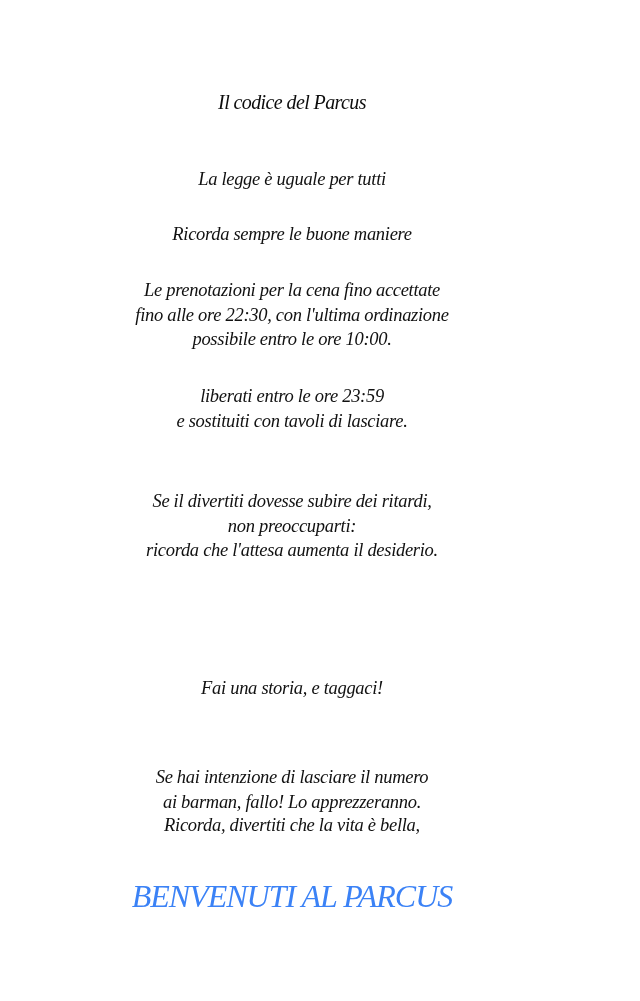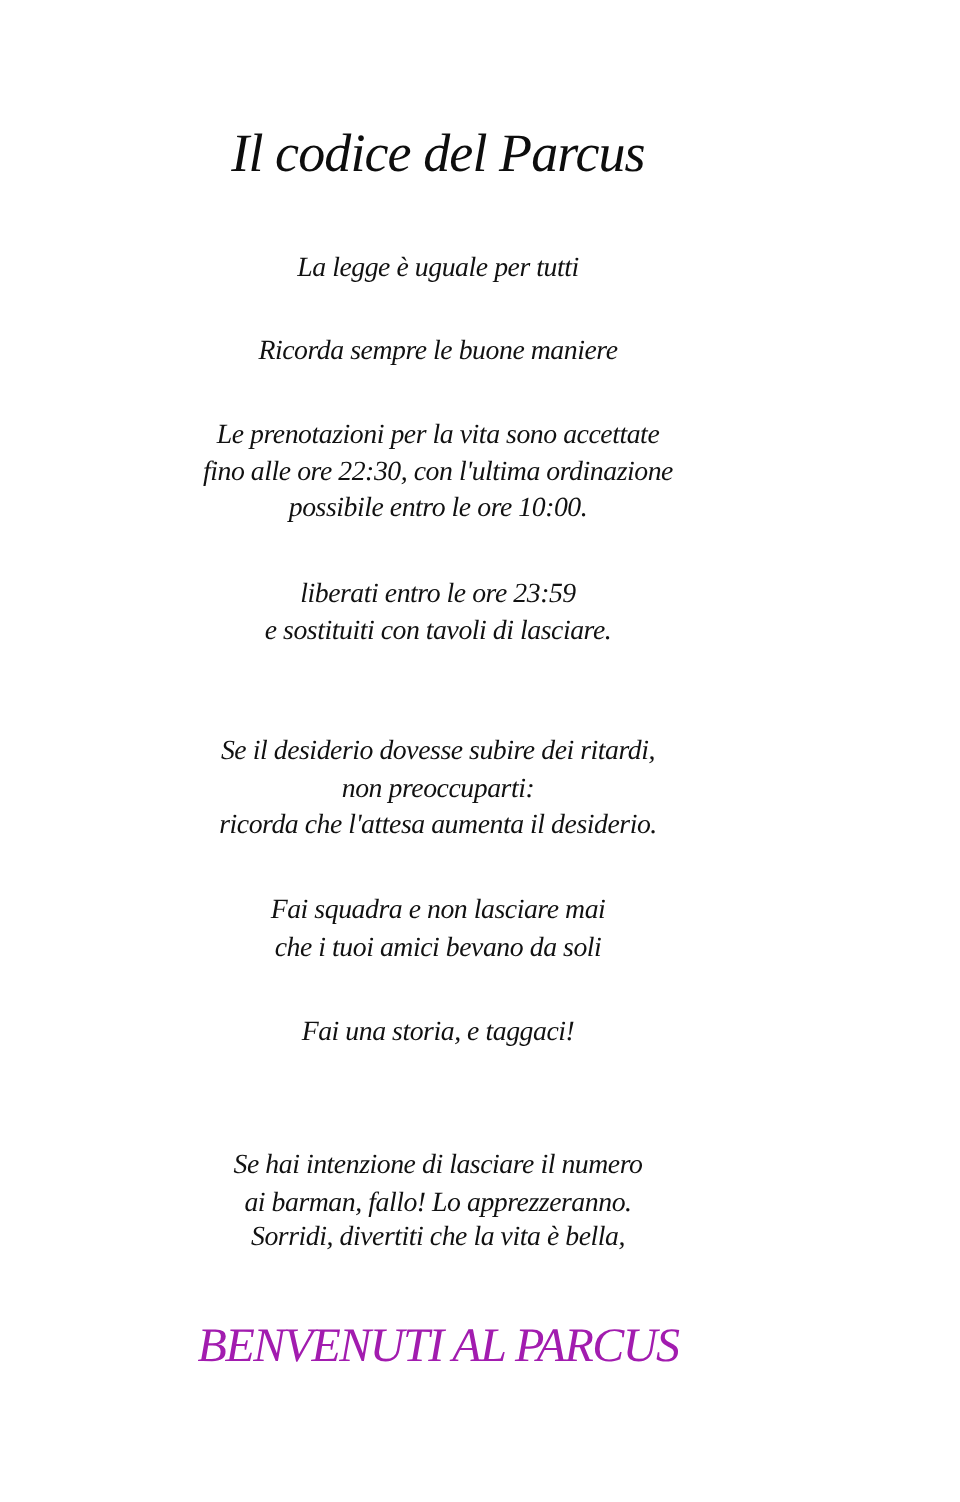--- a/index.html
+++ b/index.html
@@ -23,21 +23,21 @@
       height: 1001px;
     }
     .title {
       position: absolute;
       left: 0;
       width: 584px;
       top: 83px;
       text-align: center;
       font-family: "Liberation Serif", "DejaVu Serif", serif;
       font-style: italic;
-      font-size: 36px;
+      font-size: 20px;
       line-height: 38px;
       letter-spacing: -0.6px;
       color: #0d0d0d;
     }
     .rule {
       position: absolute;
       left: 0;
       width: 584px;
       text-align: center;
       font-family: "Liberation Serif", "DejaVu Serif", serif;
@@ -52,68 +52,64 @@
       position: absolute;
       left: 0;
       width: 584px;
       top: 876px;
       text-align: center;
       font-family: "Liberation Serif", "DejaVu Serif", serif;
       font-style: italic;
       font-size: 32px;
       line-height: 40px;
       letter-spacing: -1px;
-      color: #a21caf;
+      color: #3b82f6;
     }
   </style>
 </head>
 <body>
 
 <div class="page">
 
   <div class="title">Il codice del Parcus</div>
 
   <div class="rule" style="top:167px">
     <span>La legge è uguale per tutti</span>
   </div>
 
   <div class="rule" style="top:222px">
     <span>Ricorda sempre le buone maniere</span>
   </div>
 
   <div class="rule" style="top:278px">
-    <span>Le prenotazioni per la vita sono accettate</span>
+    <span>Le prenotazioni per la cena fino accettate</span>
     <span>fino alle ore 22:30, con l'ultima ordinazione</span>
     <span>possibile entro le ore 10:00.</span>
   </div>
 
   <div class="rule" style="top:384px">
     <span>liberati entro le ore 23:59</span>
     <span>e sostituiti con tavoli di lasciare.</span>
   </div>
 
   <div class="rule" style="top:489px">
-    <span>Se il desiderio dovesse subire dei ritardi,</span>
+    <span>Se il divertiti dovesse subire dei ritardi,</span>
     <span>non preoccuparti:</span>
     <span>ricorda che l'attesa aumenta il desiderio.</span>
   </div>
 
-  <div class="rule" style="top:595px">
-    <span>Fai squadra e non lasciare mai</span>
-    <span>che i tuoi amici bevano da soli</span>
-  </div>
 
   <div class="rule" style="top:676px">
     <span>Fai una storia, e taggaci!</span>
   </div>
 
   <div class="rule" style="top:765px">
     <span>Se hai intenzione di lasciare il numero</span>
     <span>ai barman, fallo! Lo apprezzeranno.</span>
   </div>
 
   <div class="rule" style="top:813px">
-    <span>Sorridi, divertiti che la vita è bella,</span>
+    <span>Ricorda, divertiti che la vita è bella,</span>
   </div>
 
   <div class="footer">BENVENUTI AL PARCUS</div>
 
 </div>
 
 </body></html>

